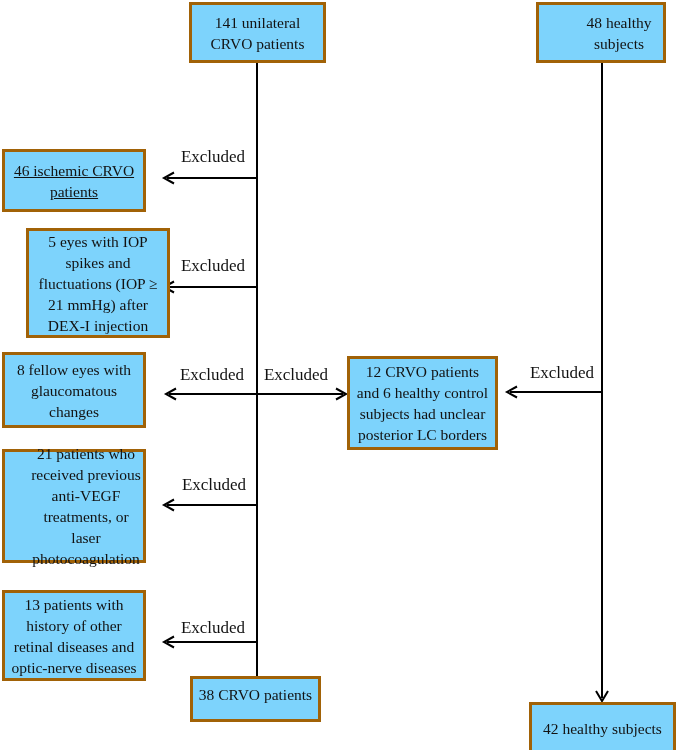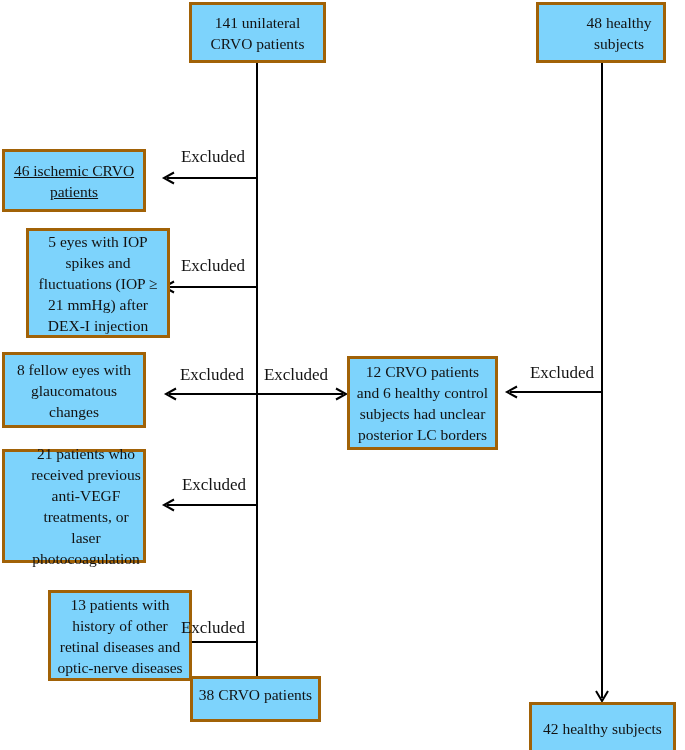--- a/index.html
+++ b/index.html
@@ -105,21 +105,21 @@
 glaucomatous
 changes</span>
   </div>
   <div class="node" style="left:2px; top:449px; width:144px; height:114px;padding-left:24px;">
     <span class="node-text">21 patients who
 received previous
 anti-VEGF
 treatments, or laser
 photocoagulation</span>
   </div>
-  <div class="node" style="left:2px; top:590px; width:144px; height:91px;margin-left:46px;">
+  <div class="node" style="left:2px; top:590px; width:144px; height:91px;">
     <span class="node-text">13 patients with
 history of other
 retinal diseases and
 optic-nerve diseases</span>
   </div>
 
   <div class="node" style="left:347px; top:356px; width:151px; height:94px;">
     <span class="node-text">12 CRVO patients
 and 6 healthy control
 subjects had unclear

